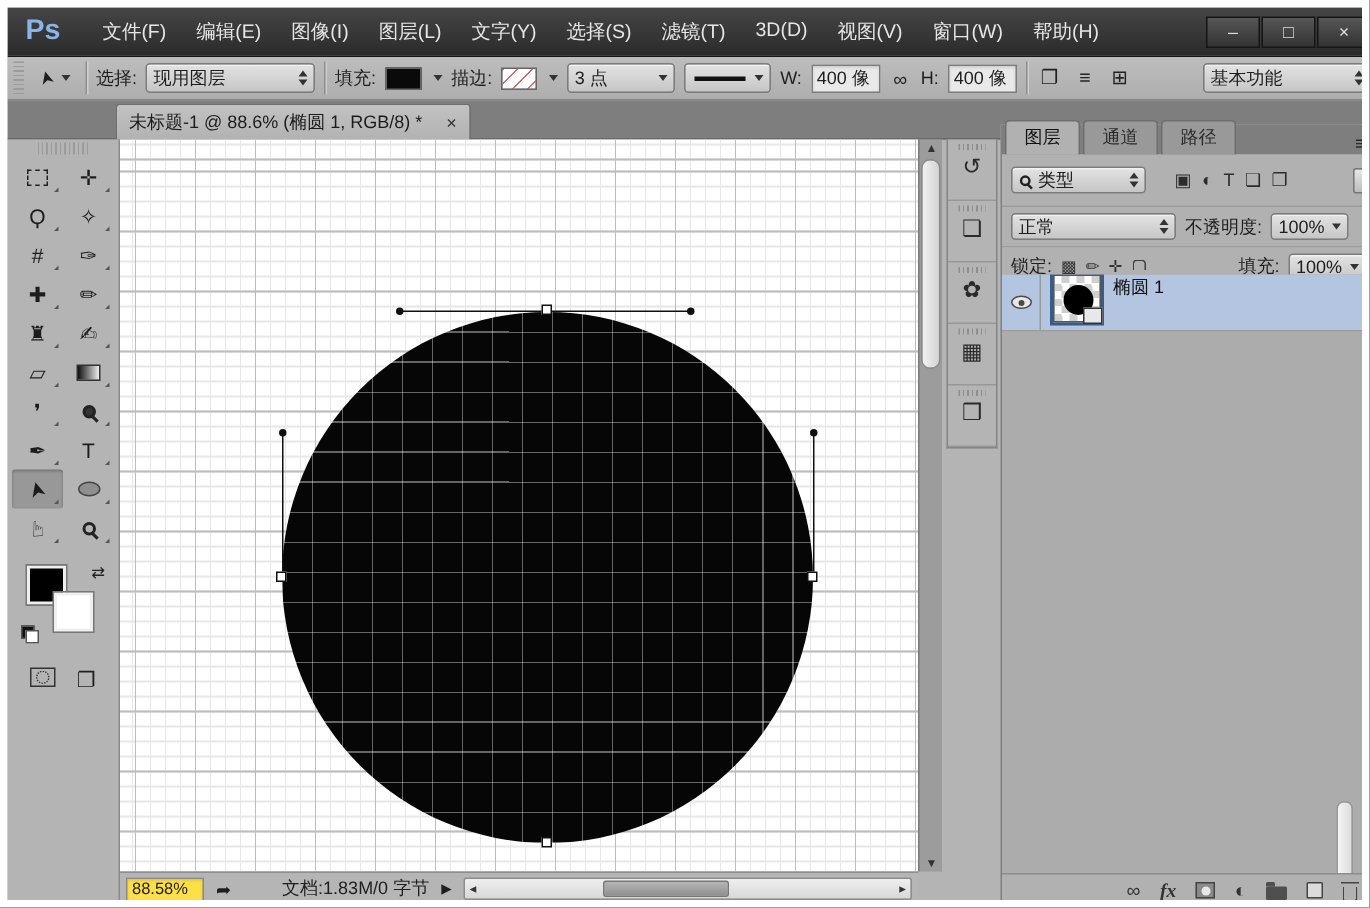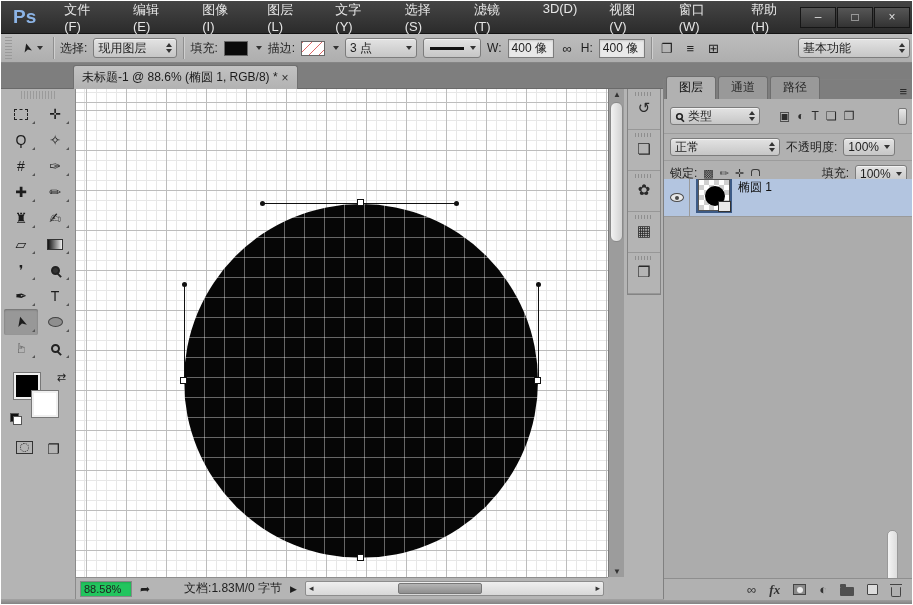--- a/index.html
+++ b/index.html
@@ -1,25 +1,25 @@
 <!DOCTYPE html>
 <html><head>
 <meta charset="utf-8">
 <style>
   html,body{margin:0;padding:0;background:#555;}
   *{box-sizing:border-box;font-family:"Liberation Sans","DejaVu Sans",sans-serif;}
   #app{position:relative;width:913px;height:605px;background:#b4b4b4;overflow:hidden;
-       border:1px solid #ffffff;font-size:12px;color:#1e1e1e;-webkit-user-select:none;}
+       border:5px solid #ffffff;font-size:12px;color:#1e1e1e;-webkit-user-select:none;}
 
   
   .titlebar{position:absolute;left:0;top:0;width:913px;height:33px;
     background:linear-gradient(#454545,#2b2b2b);display:flex;align-items:center;
     color:#e6e6e6;border-bottom:1px solid #141414;}
   .logo{color:#8cb4e6;font-weight:bold;font-size:19px;margin:0 18px 0 12px;letter-spacing:0;}
-  .menu{display:flex;gap:12px;}
+  .menu{display:flex;gap:0;}
   .menu-item{padding:4px 10px;font-size:13px;cursor:default;}
   .winbtns{margin-left:auto;display:flex;margin-right:4px;}
   .winbtn{width:36px;height:21px;border:1px solid #161616;background:linear-gradient(#565656,#333);
     color:#ddd;display:flex;align-items:center;justify-content:center;font-size:12px;margin-left:1px;}
 
   
   .optionsbar{position:absolute;left:0;top:33px;width:913px;height:29px;
     background:linear-gradient(#bdbdbd,#aeaeae);border-bottom:1px solid #858585;
     display:flex;align-items:center;padding:0 4px;gap:6px;}
   .grip{width:7px;height:22px;background:repeating-linear-gradient(#9a9a9a 0 1px,transparent 1px 3px);}
@@ -37,21 +37,21 @@
   .swatch.stroke{background:repeating-linear-gradient(-45deg,#fff 0 3px,#d66 3px 4px,#fff 4px 7px);}
   .miniarrow{width:0;height:0;border-left:3px solid transparent;border-right:3px solid transparent;border-top:4px solid #333;margin-left:2px;}
   .toolpick{display:flex;align-items:center;gap:3px;padding:0 4px;}
   .opticon{font-size:13px;padding:0 3px;color:#222;}
   .linestyle{width:34px;height:3px;background:#111;margin:0 2px;}
 
   
   .tabstrip{position:absolute;left:0;top:62px;width:913px;height:26px;background:#7e7e7e;border-bottom:1px solid #6a6a6a;}
   .doctab{position:absolute;left:72px;top:2px;height:24px;background:linear-gradient(#c2c2c2,#b2b2b2);
     border:1px solid #6f6f6f;border-bottom:none;border-radius:3px 3px 0 0;display:flex;align-items:center;
-    padding:0 8px;gap:4px;font-size:12px;color:#1c1c1c;white-space:nowrap;}
+    padding:0 8px;gap:16px;font-size:12px;color:#1c1c1c;white-space:nowrap;}
   .tabclose{color:#333;font-size:12px;}
 
   
   .toolbar{position:absolute;left:0;top:88px;width:75px;height:510px;background:#b4b4b4;border-right:1px solid #8a8a8a;}
   .toolgrip{height:8px;margin:2px 20px;background:repeating-linear-gradient(90deg,#9a9a9a 0 1px,transparent 1px 3px);}
   #tools{display:grid;grid-template-columns:34px 34px;justify-content:center;}
   .tool{height:26px;display:flex;align-items:center;justify-content:center;position:relative;font-size:14px;color:#1c1c1c;}
   .tool.sel{background:#989898;box-shadow:inset 0 1px 2px #00000044;border-radius:2px;}
   .tool::after{content:"";position:absolute;right:3px;bottom:3px;border-left:3px solid transparent;border-top:3px solid transparent;border-bottom:3px solid #555;}
   .css-marquee{width:14px;height:11px;border:1px dashed #222;}
@@ -86,21 +86,21 @@
   .hline,.vline{position:absolute;background:#101010;}
   .dot{position:absolute;width:5px;height:5px;background:#101010;border-radius:50%;}
   .anchor{position:absolute;width:7px;height:7px;background:#fff;border:1px solid #101010;}
 
   
   .vscroll{position:absolute;left:607px;top:88px;width:16px;height:488px;background:#9c9c9c;border-left:1px solid #7b7b7b;}
   .vthumb{position:absolute;left:1px;top:13px;width:13px;height:140px;background:linear-gradient(90deg,#f2f2f2,#d2d2d2);border:1px solid #8a8a8a;border-radius:6px;}
   .varr{position:absolute;left:4px;font-size:8px;color:#333;}
   .statusbar{position:absolute;left:75px;top:576px;width:532px;height:22px;background:#b5b5b5;border-top:1px solid #8e8e8e;
     display:flex;align-items:center;gap:8px;padding:0 4px;}
-  .zoombox{width:52px;height:16px;background:#22c55e;border:1px solid #888;box-shadow:inset 0 1px 2px #00000022;
+  .zoombox{width:52px;height:16px;background:#fde047;border:1px solid #888;box-shadow:inset 0 1px 2px #00000022;
     display:flex;align-items:center;padding:0 3px;font-size:11px;}
   .docinfo{font-size:12px;margin-left:26px;}
   .hscroll{position:relative;flex:1;height:15px;background:linear-gradient(#efefef,#d8d8d8);border:1px solid #8d8d8d;border-radius:2px;}
   .hthumb{position:absolute;left:92px;top:1px;width:84px;height:11px;background:linear-gradient(#b5b5b5,#8f8f8f);border:1px solid #777;border-radius:2px;}
   .harr{position:absolute;top:1px;font-size:9px;color:#333;}
   .bottomedge{position:absolute;left:0;top:598px;width:913px;height:7px;background:linear-gradient(#a3a3a3,#767676);}
 
   
   #strip{position:absolute;left:626px;top:88px;width:34px;background:#b4b4b4;border:1px solid #848484;border-top:none;}
   .stripbtn{height:41px;border-bottom:1px solid #979797;display:flex;flex-direction:column;align-items:center;padding-top:3px;gap:4px;}
@@ -180,21 +180,21 @@
   </div>
 
   <div class="optionsbar">
     <div class="grip"></div>
     <div class="toolpick">
       <span class="rot-m105">➤</span>
       <span class="miniarrow"></span>
     </div>
     <div class="sep"></div>
     <span class="lbl">选择:</span>
-    <div class="combo" style="width:84px;">
+    <div class="combo" style="width:113px;">
       <span>现用图层</span>
       <span class="spin">
           <i class="tri-u"></i>
           <i class="tri-d"></i>
         </span>
     </div>
     <div class="sep"></div>
     <span class="lbl">填充:</span>
     <span class="swatch fill"></span>
       <i class="miniarrow"></i>

